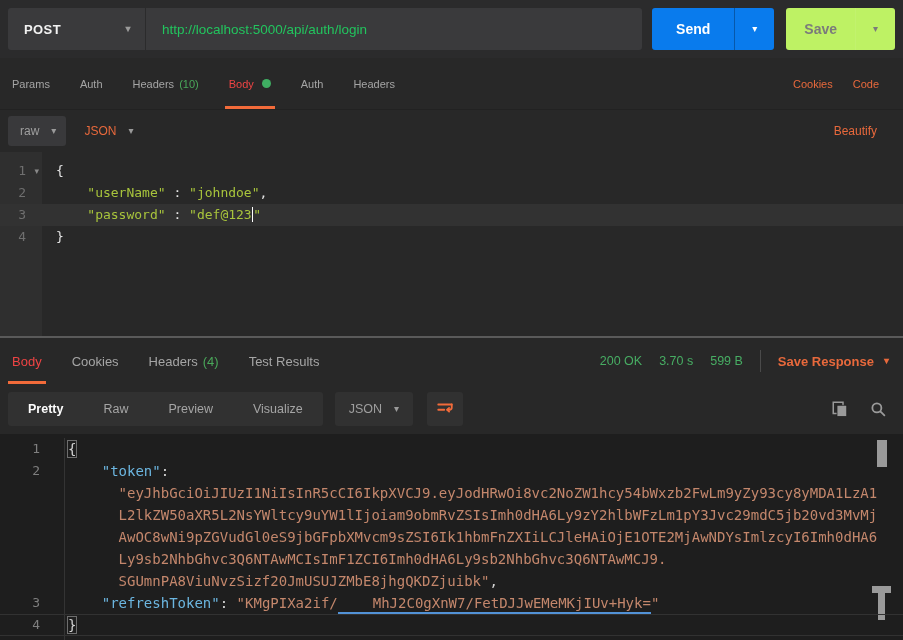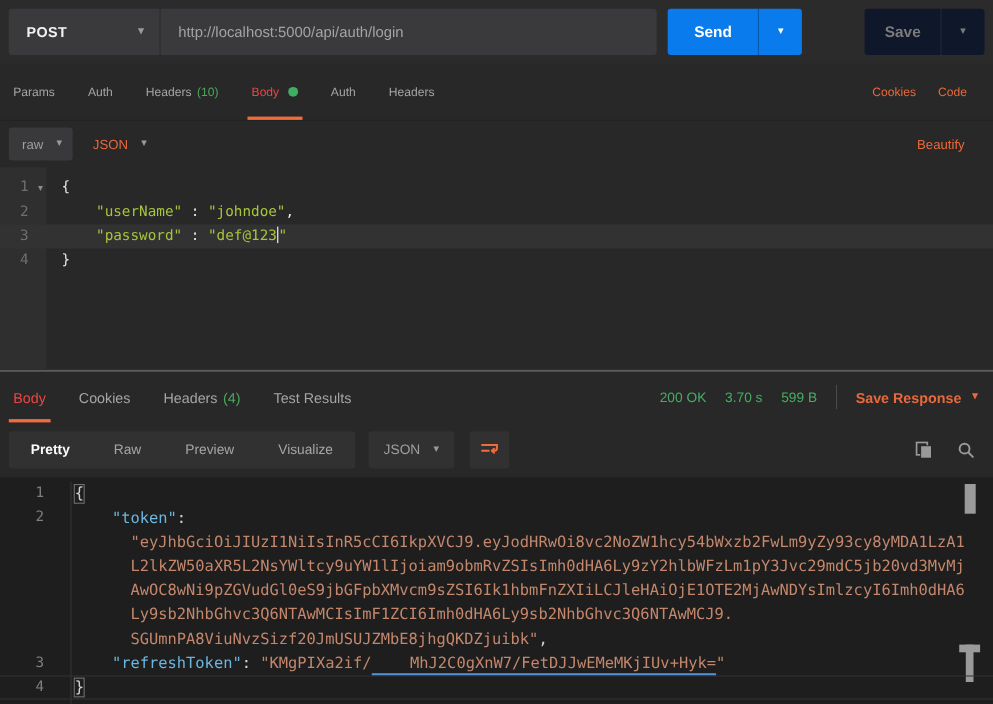--- a/index.html
+++ b/index.html
@@ -7,27 +7,27 @@
   body { font-family:"Liberation Sans", sans-serif; background:#282828; color:#cfcfcf; }
   .app { display:flex; flex-direction:column; width:903px; height:640px;justify-content:center; }
 
   
   .topbar { flex:none; height:58px; background:#2b2b2c; display:flex; align-items:center; padding:0 8px; }
   .url-group { flex:1; height:42px; background:#3a3a3c; border-radius:3px; display:flex; overflow:hidden; margin-right:10px; }
   .method { width:138px; flex:none; display:flex; align-items:center; justify-content:space-between;
             padding:0 14px 0 16px; border-right:1px solid #2b2b2c; color:#f2f2f2; font-weight:bold;
             font-size:13px; letter-spacing:.4px; cursor:default; }
   .caret { color:#9a9a9a; font-size:10px; line-height:1; }
-  .url-input { flex:1; display:flex; align-items:center; padding:0 16px; color:#a3a3a3; font-size:13.5px; }
+  .url-input { flex:1; display:flex; align-items:center; padding:0 16px; color:#22c55e; font-size:13.5px; }
   .send-btn { height:42px; display:flex; background:#097bed; color:#fff; border-radius:3px; overflow:hidden; margin-right:12px; cursor:pointer; }
   .send-main { padding:0 24px; display:flex; align-items:center; font-size:14px; font-weight:bold; }
   .btn-caret { width:40px; display:flex; align-items:center; justify-content:center; }
   .send-btn .btn-caret { border-left:1px solid rgba(0,0,0,.28); }
   .send-btn .caret { color:#fff; }
-  .save-btn { height:42px; display:flex; background:#0f172a; color:#7b7b7b; border-radius:3px; overflow:hidden; cursor:pointer;margin-left:45px; }
+  .save-btn { height:42px; display:flex; background:#bef264; color:#7b7b7b; border-radius:3px; overflow:hidden; cursor:pointer; }
   .save-main { padding:0 18px; display:flex; align-items:center; font-size:14px; font-weight:bold; }
   .save-btn .btn-caret { border-left:1px solid rgba(255,255,255,.07); }
   .save-btn .caret { color:#7b7b7b; }
 
   
   .req-tabs { flex:none; height:52px; display:flex; align-items:stretch; padding:0 24px 0 8px;
               font-size:11px; color:#a5a5a5; border-bottom:1px solid #222; }
   .tab { display:flex; align-items:center; padding:3px 4px 0 4px; margin-right:22px;
          border-bottom:3px solid transparent; cursor:pointer; white-space:nowrap; }
   .tab.active { color:#ef4444; font-weight:normal; border-bottom-color:#f26b3a; }

